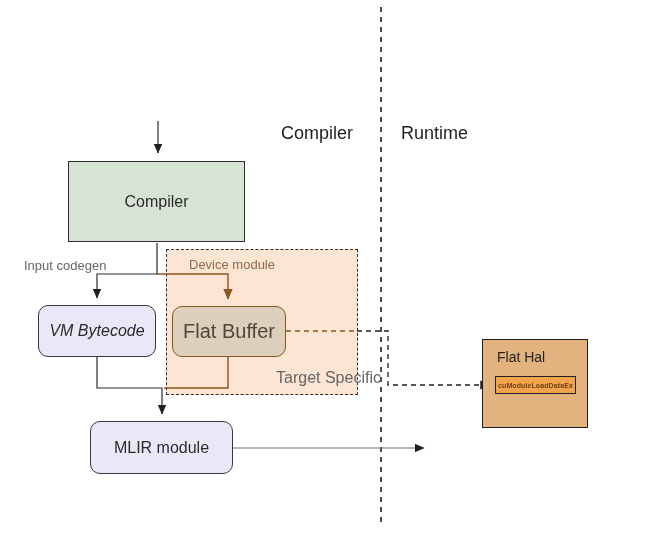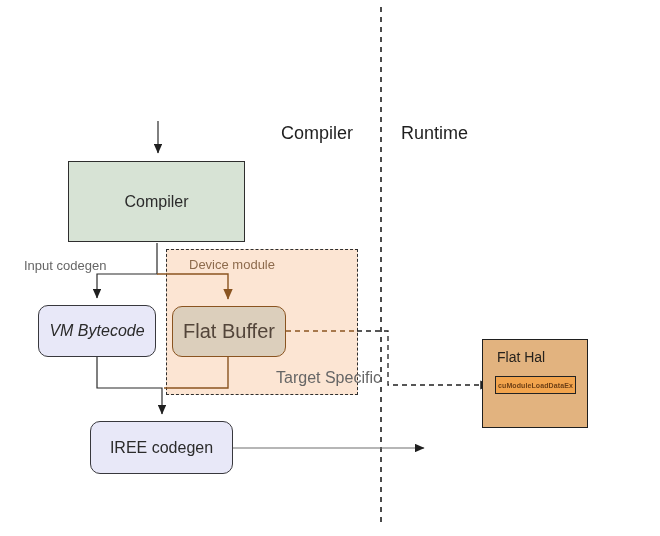--- a/index.html
+++ b/index.html
@@ -97,21 +97,21 @@
 
   <div class="node lav node-vm">
     <span>VM Bytecode</span>
   </div>
 
   <div class="node node-flat">
     <span>Flat Buffer</span>
   </div>
 
   <div class="node lav node-iree">
-    <span>IREE codegen</span>
+    <span>MLIR module</span>
   </div>
 
 
   <div class="node-cudahal">
     <span class="cudahal-title">Flat Hal</span>
   </div>
 
   <div class="node node-cumod">
     <span>cuModuleLoadDataEx</span>
   </div>

